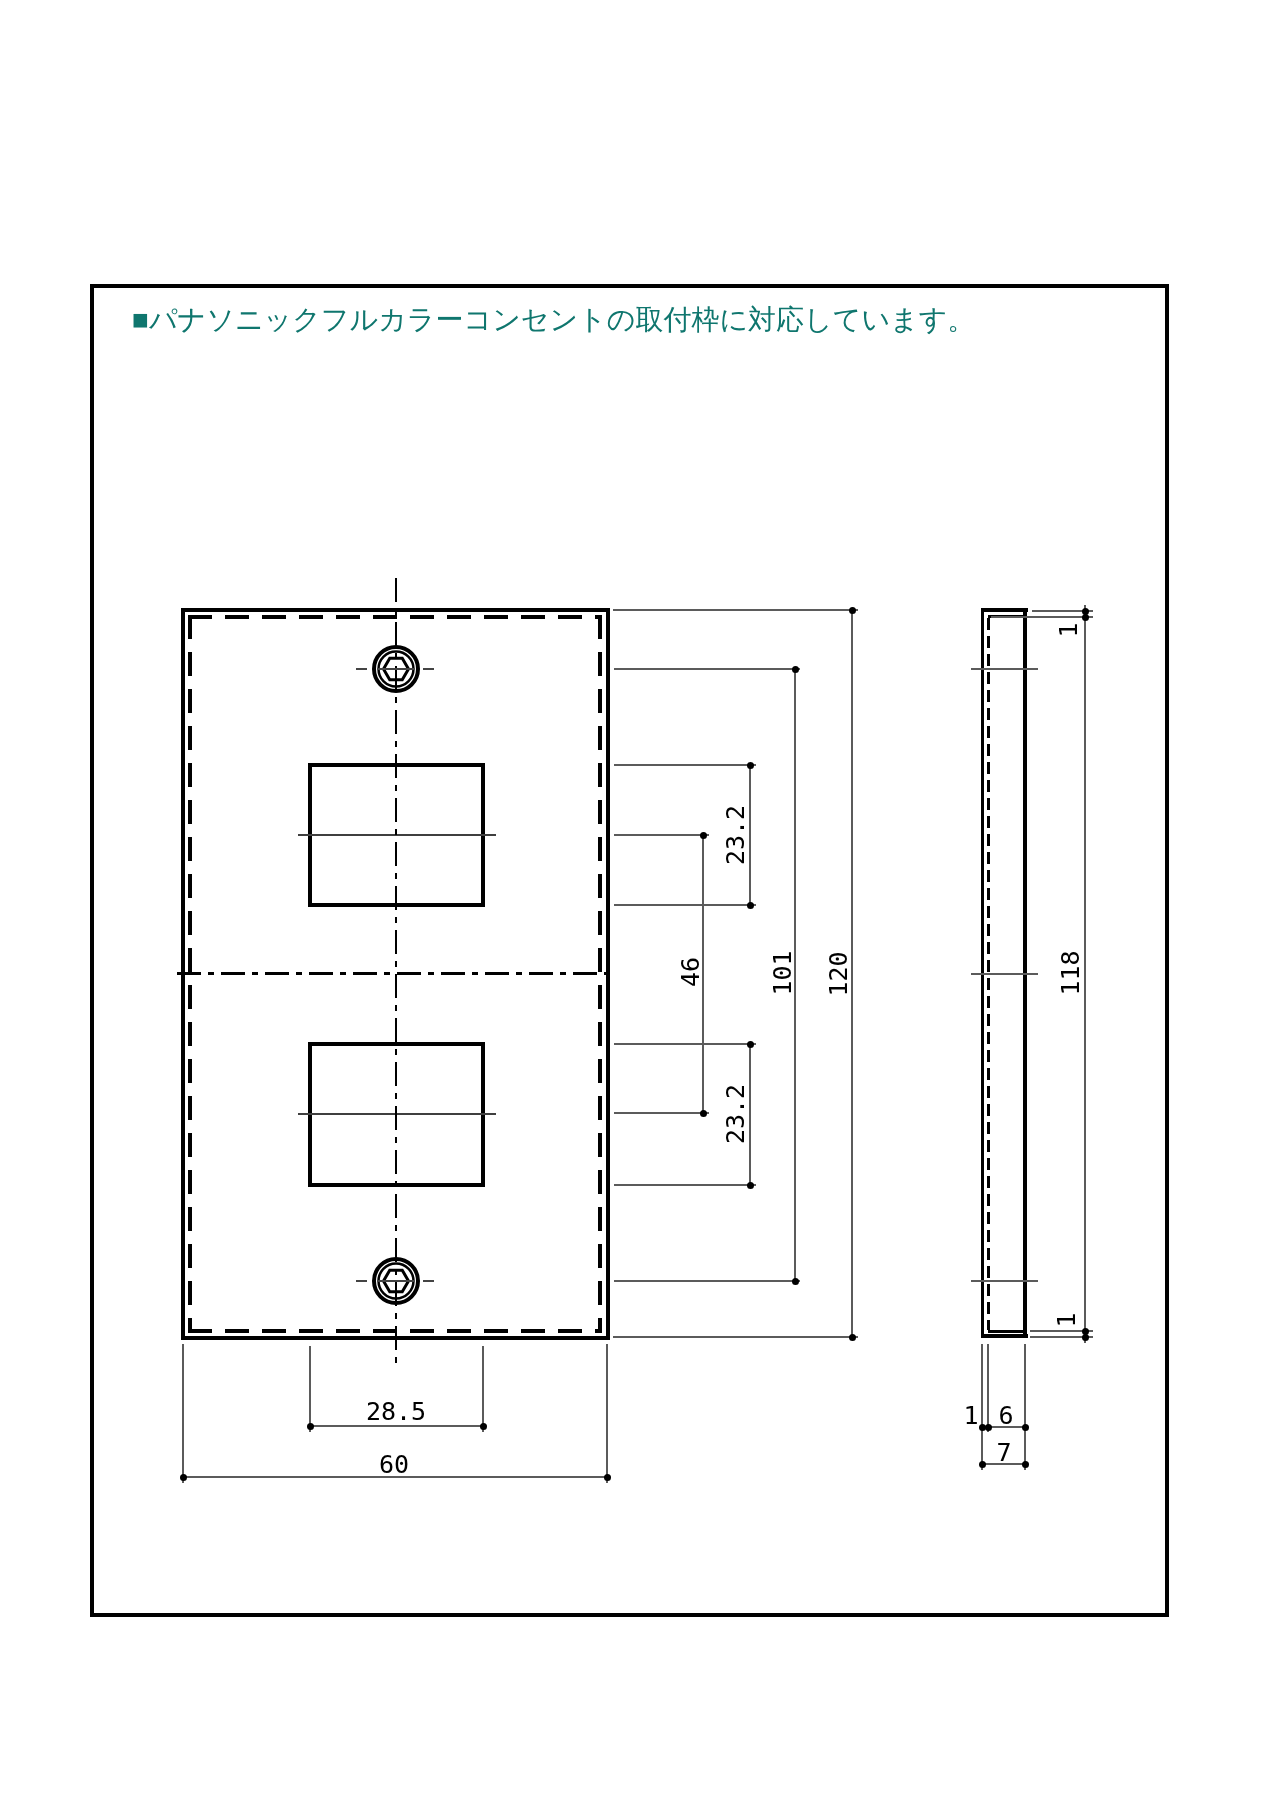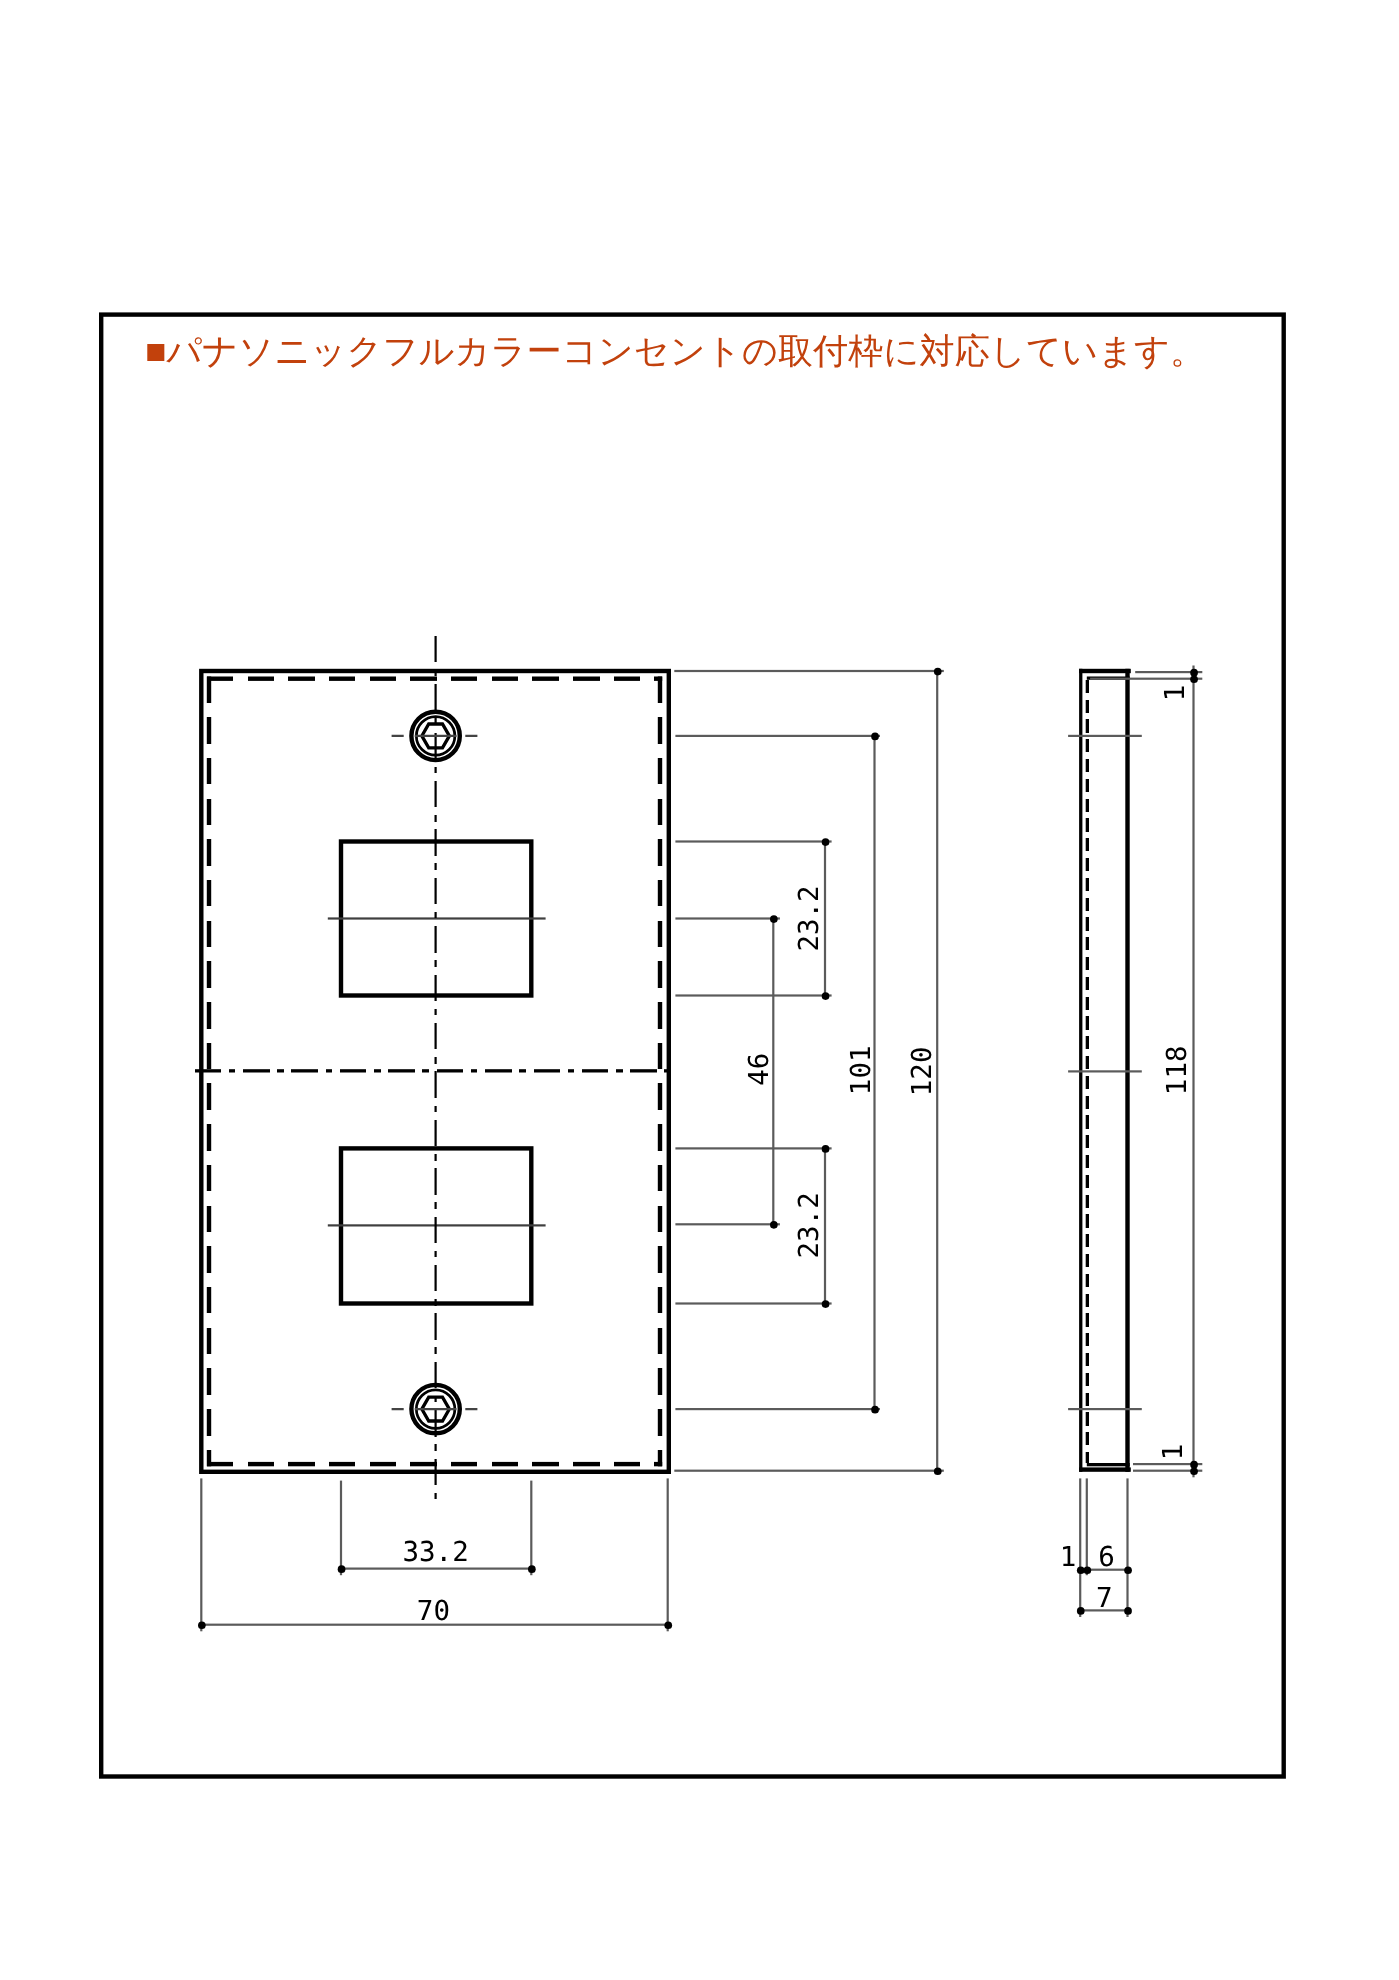--- a/index.html
+++ b/index.html
@@ -1,22 +1,22 @@
 <!DOCTYPE html>
 <html><head>
 <meta charset="utf-8">
 <style>
   html,body{margin:0;padding:0;background:#fff;}
   .canvas{position:relative;width:1272px;height:1800px;background:#fff;overflow:hidden;
           font-family:"Liberation Sans",sans-serif;}
   .abs{position:absolute;}
   .frame{position:absolute;left:90px;top:284px;width:1079px;height:1333px;
          border:4px solid #000;box-sizing:border-box;}
-  .note{position:absolute;font-size:32px;line-height:1.2;color:#c2410c;white-space:nowrap;
-        font-family:Liberation Mono, monospace;}
+  .note{position:absolute;font-size:28px;line-height:1.2;color:#0f766e;white-space:nowrap;
+        font-family:Liberation Serif, serif;}
   .h2{position:absolute;height:2px;background:#5b5b5b;}
   .v2{position:absolute;width:2px;background:#5b5b5b;}
   .h3{position:absolute;height:3px;background:#000;}
   .v3{position:absolute;width:3px;background:#000;}
   .h4{position:absolute;height:4px;background:#000;}
   .v4{position:absolute;width:4px;background:#000;}
   .dk{background:#3f3f3f;}
   .rect4{position:absolute;border:4px solid #000;box-sizing:border-box;}
   .dashH{position:absolute;height:4px;
          background:repeating-linear-gradient(90deg,#000 0 24px,transparent 24px 37px);}
@@ -135,22 +135,22 @@
   <div class="v2" style="left:309px;top:1346px;height:86px"></div>
   <div class="v2" style="left:482px;top:1346px;height:86px"></div>
   <div class="v2" style="left:182px;top:1344px;height:139px"></div>
   <div class="v2" style="left:606px;top:1344px;height:139px"></div>
   <div class="h2" style="left:310px;top:1425px;width:173px"></div>
   <div class="h2" style="left:183px;top:1476px;width:424px"></div>
   <div class="dot" style="left:307px;top:1423px"></div>
   <div class="dot" style="left:480px;top:1423px"></div>
   <div class="dot" style="left:180px;top:1474px"></div>
   <div class="dot" style="left:604px;top:1474px"></div>
-  <div class="dim" style="left:396px;top:1411px">33.2</div>
-  <div class="dim" style="left:394px;top:1464px">70</div>
+  <div class="dim" style="left:396px;top:1411px">28.5</div>
+  <div class="dim" style="left:394px;top:1464px">60</div>
 
   <div class="v2" style="left:981px;top:1344px;height:126px"></div>
   <div class="v2" style="left:987px;top:1344px;height:88px"></div>
   <div class="v2" style="left:1024px;top:1344px;height:126px"></div>
   <div class="h2" style="left:982px;top:1426px;width:43px"></div>
   <div class="h2" style="left:982px;top:1463px;width:43px"></div>
   <div class="dot" style="left:979px;top:1424px"></div>
   <div class="dot" style="left:985px;top:1424px"></div>
   <div class="dot" style="left:1022px;top:1424px"></div>
   <div class="dot" style="left:979px;top:1461px"></div>

